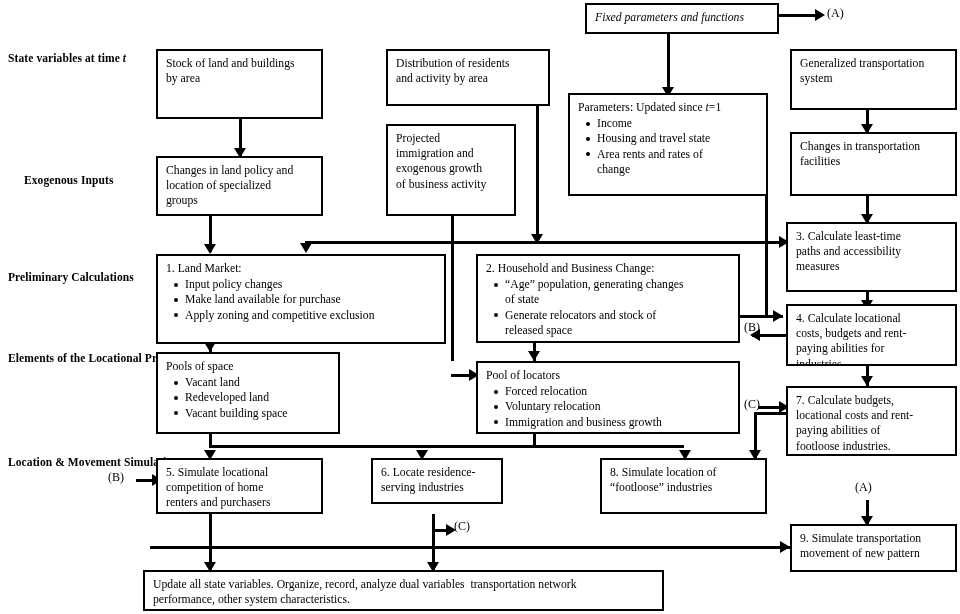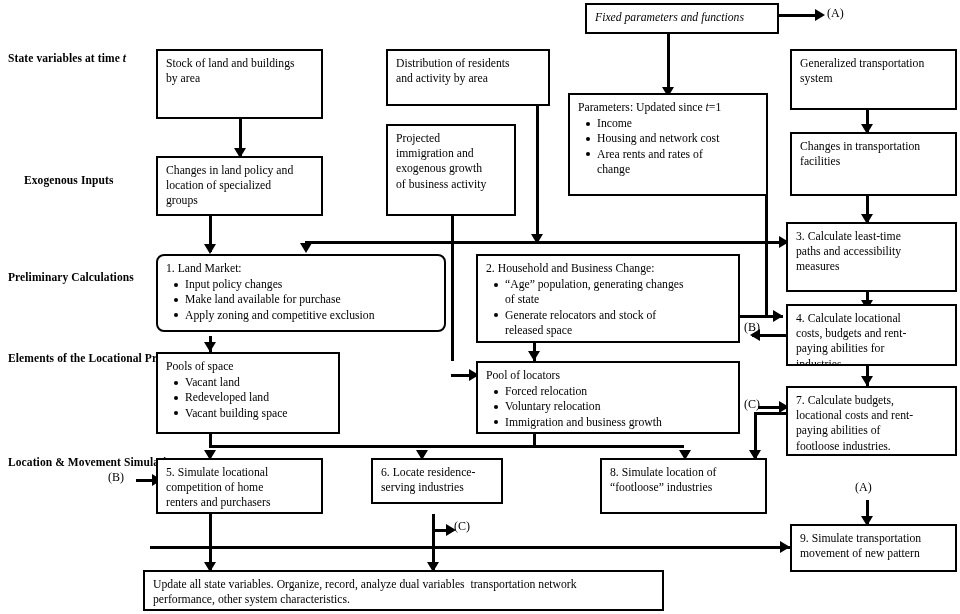--- a/index.html
+++ b/index.html
@@ -149,21 +149,21 @@
 
   <div class="box" style="left:790px;top:49px;width:167px;height:61px;">
     <span class="hd">Generalized transportation
 system</span>
   </div>
 
   <div class="box" style="left:568px;top:93px;width:200px;height:103px;">
     <span class="hd">Parameters: Updated since <span class="it">t</span>=1</span>
     <ul>
       <li>Income</li>
-      <li>Housing and network cost</li>
+      <li>Housing and travel state</li>
       <li>Area rents and rates of
 change</li>
     </ul>
   </div>
 
   <div class="box" style="left:156px;top:156px;width:167px;height:60px;">
     <span class="hd">Changes in land policy and
 location of specialized
 groups</span>
   </div>
@@ -173,21 +173,21 @@
 immigration and
 exogenous growth
 of business activity</span>
   </div>
 
   <div class="box" style="left:790px;top:132px;width:167px;height:64px;">
     <span class="hd">Changes in transportation
 facilities</span>
   </div>
 
-  <div class="box" style="left:156px;top:254px;width:290px;height:78px;border-radius:8px;">
+  <div class="box" style="left:156px;top:254px;width:290px;height:90px;">
     <span class="hd">1. Land Market:</span>
     <ul>
       <li>Input policy changes</li>
       <li>Make land available for purchase</li>
       <li>Apply zoning and competitive exclusion</li>
     </ul>
   </div>
 
   <div class="box" style="left:476px;top:254px;width:264px;height:89px;">
     <span class="hd">2. Household and Business Change:</span>

